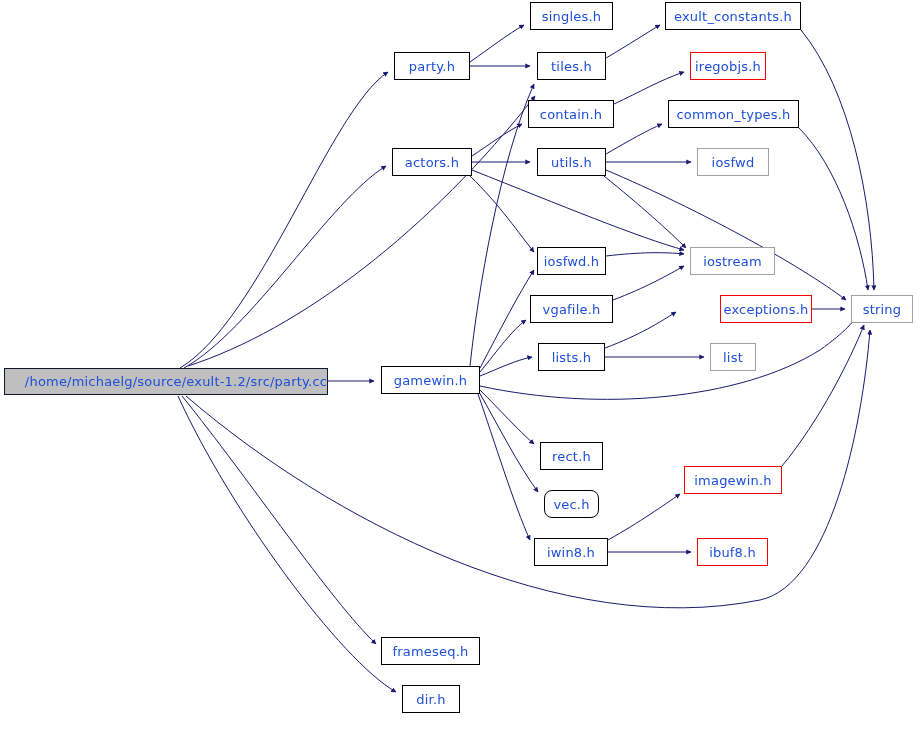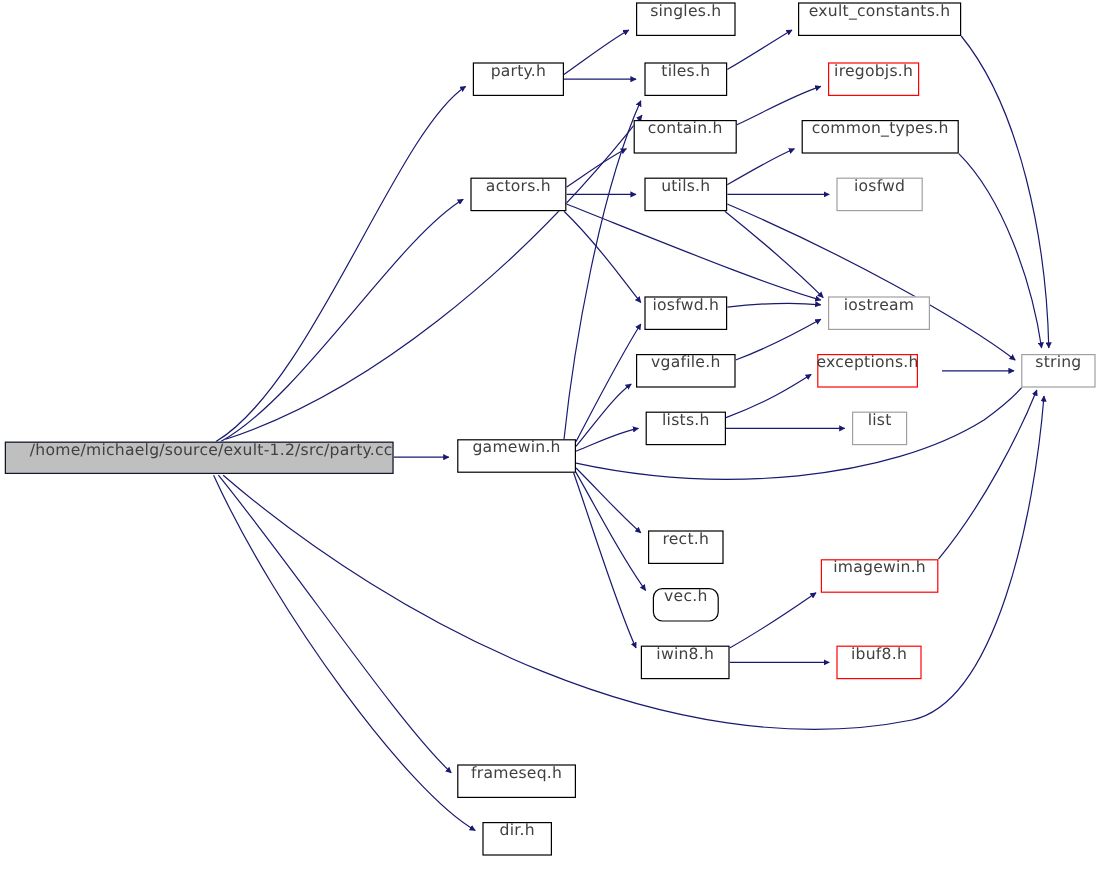--- a/index.html
+++ b/index.html
@@ -23,27 +23,27 @@
     left: 0;
     top: 0;
     width: 917px;
     height: 736px;
     pointer-events: none;
   }
   .node {
     position: absolute;
     box-sizing: border-box;
     display: flex;
-    align-items: flex-start;
+    align-items: center;
     justify-content: center;
     white-space: nowrap;
     font-family: "DejaVu Sans", sans-serif;
     font-size: 13px;
     line-height: 1;
-    color: #404040;
+    color: #1d4ed8;
     background: #ffffff;
     border: 1px solid #000000;
     letter-spacing: 0.2px;
   }
   .node.root {
     background: #bfbfbf;
     border: 1px solid #0f172a;
     padding-left: 20px;
   }
   .node.sys {
@@ -166,21 +166,21 @@
       </div>
       <div class="node" style="left: 668px; top: 100px; width: 131px; height: 28px;">
         <span class="node-label">common_types.h</span>
       </div>
       <div class="node sys" style="left: 697px; top: 148px; width: 72px; height: 28px;">
         <span class="node-label">iosfwd</span>
       </div>
       <div class="node sys" style="left: 690px; top: 247px; width: 85px; height: 28px;">
         <span class="node-label">iostream</span>
       </div>
-      <div class="node err" style="left: 681px; top: 295px; width: 84px; height: 28px;">
+      <div class="node err" style="left: 720px; top: 295px; width: 92px; height: 28px;">
         <span class="node-label">exceptions.h</span>
       </div>
       <div class="node sys" style="left: 710px; top: 343px; width: 46px; height: 28px;">
         <span class="node-label">list</span>
       </div>
       <div class="node err" style="left: 684px; top: 466px; width: 98px; height: 28px;">
         <span class="node-label">imagewin.h</span>
       </div>
       <div class="node err" style="left: 697px; top: 538px; width: 71px; height: 28px;">
         <span class="node-label">ibuf8.h</span>

